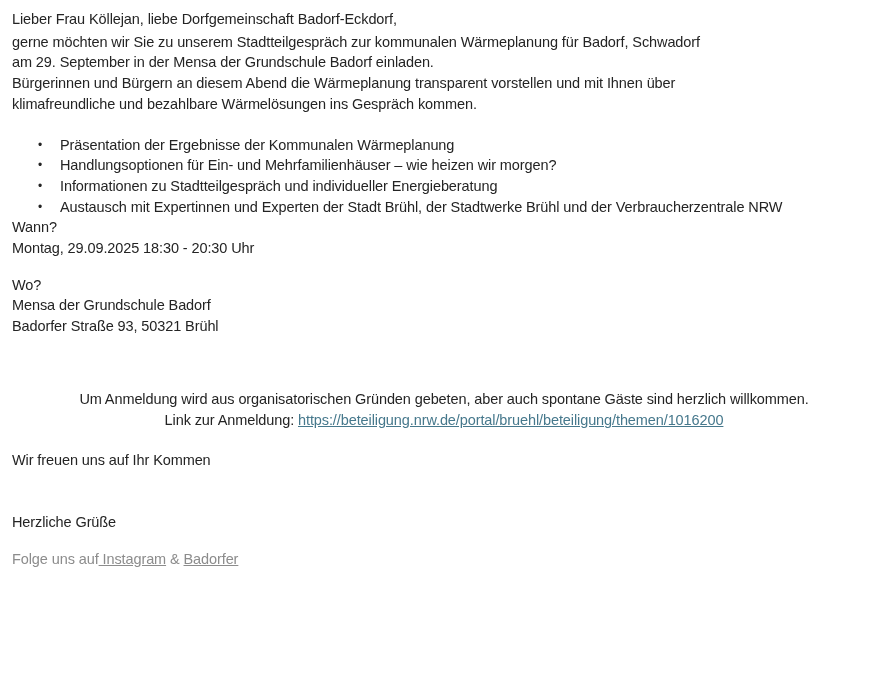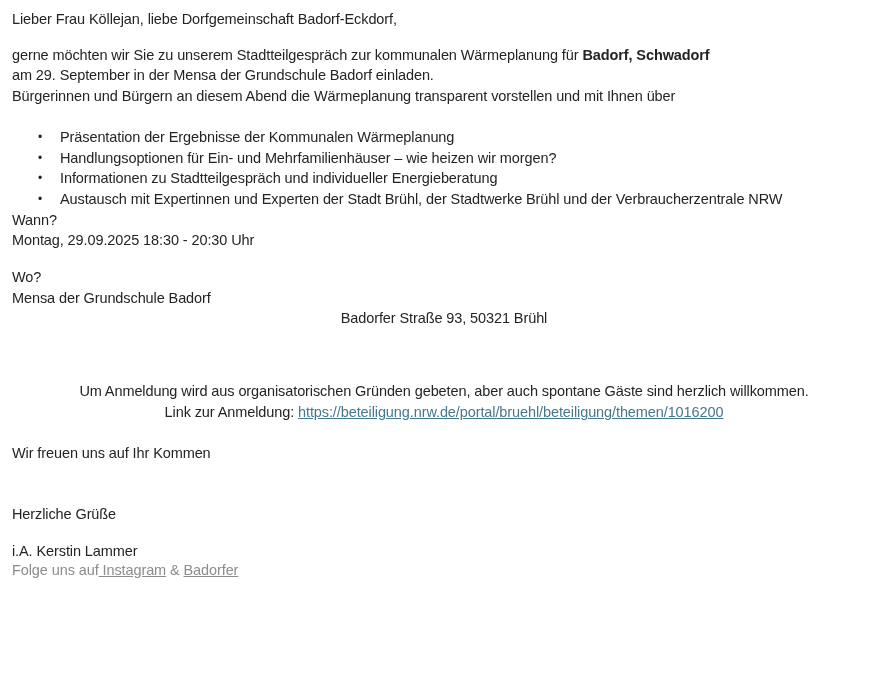--- a/index.html
+++ b/index.html
@@ -18,30 +18,30 @@
     -webkit-font-smoothing: antialiased;
   }
   .doc {
     padding: 9px 12px 0 12px;
   }
   .line {
     line-height: 20.7px;
     white-space: nowrap;
   }
   .block { margin: 0; }
-  .mb-salutation   { margin-bottom: 15px; }
+  .mb-salutation   { margin-bottom: 2px; }
   .mb-intro        { margin-bottom: 20px; }
   .mb-bullets      { margin-bottom: 15px; }
   .mb-when         { margin-bottom: 16px; }
   .mb-where        { }
-  .mb-address      { margin-bottom: 52px; text-align: center; }
+  .mb-address      { margin-bottom: 52px; }
   .mb-registration { margin-bottom: 20px; text-align: center; }
   .mb-closing      { margin-bottom: 41px; }
   .mb-greeting     { margin-bottom: 17px; }
-  strong { font-weight: 700; }
+  strong { font-weight: 400; }
   ul.bullets {
     list-style: none;
     margin: 0;
     padding: 0;
   }
   ul.bullets li {
     position: relative;
     padding-left: 48px;
     line-height: 20.7px;
     white-space: nowrap;
@@ -81,20 +81,21 @@
 <div class="doc">
 
   <div class="block mb-salutation">
     <div class="line">Lieber Frau Köllejan, liebe Dorfgemeinschaft Badorf-Eckdorf,</div>
   </div>
 
   <div class="block mb-intro">
     <div class="line"><span>gerne möchten wir Sie zu unserem Stadtteilgespräch zur kommunalen Wärmeplanung für </span><strong>Badorf, Schwadorf</strong></div>
     <div class="line">am 29. September in der Mensa der Grundschule Badorf einladen.</div>
     <div class="line">Bürgerinnen und Bürgern an diesem Abend die Wärmeplanung transparent vorstellen und mit Ihnen über</div>
+    <div class="line">klimafreundliche und bezahlbare Wärmelösungen ins Gespräch kommen.</div>
   </div>
 
 
   <ul class="bullets mb-bullets">
     <li><span class="marker">•</span><span>Präsentation der Ergebnisse der Kommunalen Wärmeplanung</span></li>
     <li><span class="marker">•</span><span>Handlungsoptionen für Ein- und Mehrfamilienhäuser – wie heizen wir morgen?</span></li>
     <li><span class="marker">•</span><span>Informationen zu Stadtteilgespräch und individueller Energieberatung</span></li>
     <li><span class="marker">•</span><span>Austausch mit Expertinnen und Experten der Stadt Brühl, der Stadtwerke Brühl und der Verbraucherzentrale NRW</span></li>
   </ul>
 
@@ -119,17 +120,16 @@
 
   <div class="block mb-closing">
     <div class="line">Wir freuen uns auf Ihr Kommen</div>
   </div>
 
   <div class="block mb-greeting">
     <div class="line">Herzliche Grüße</div>
   </div>
 
   <div class="block">
-    <div class="sig-line">i.A. Kerstin Lammer</div>
     <div class="muted-line"><span>Folge uns auf</span><a class="link-muted" href="#"> Instagram</a><span style="white-space:pre;"> &amp; </span><a class="link-muted" href="#">Badorfer</a></div>
   </div>
 
 </div>
 
 </body></html>

